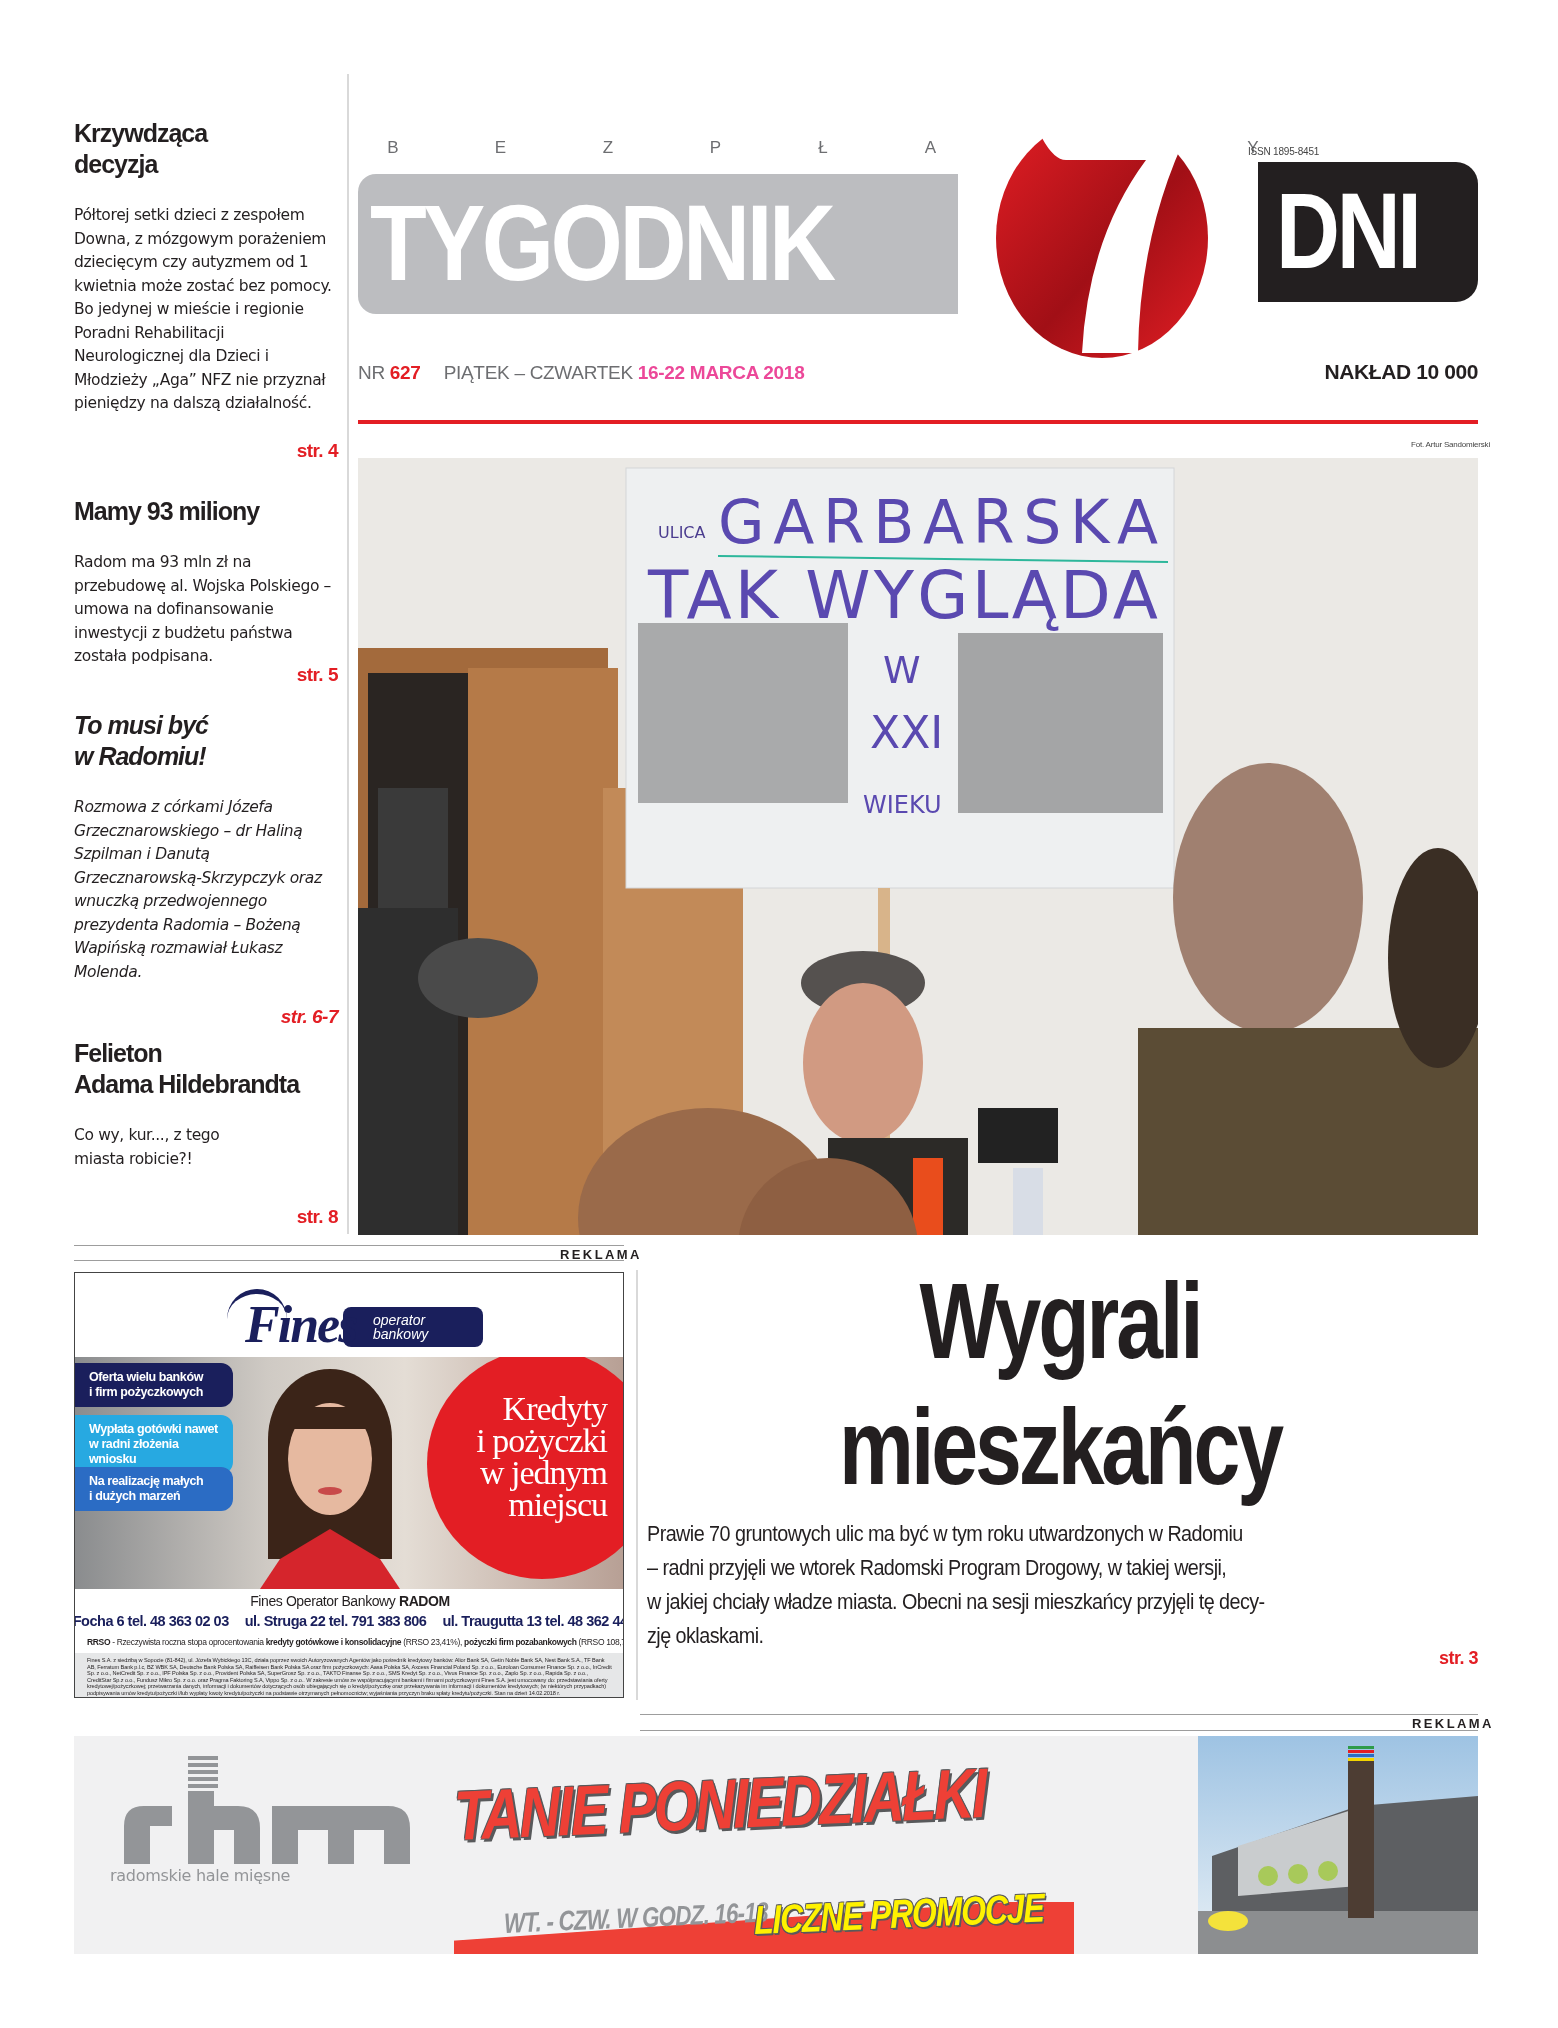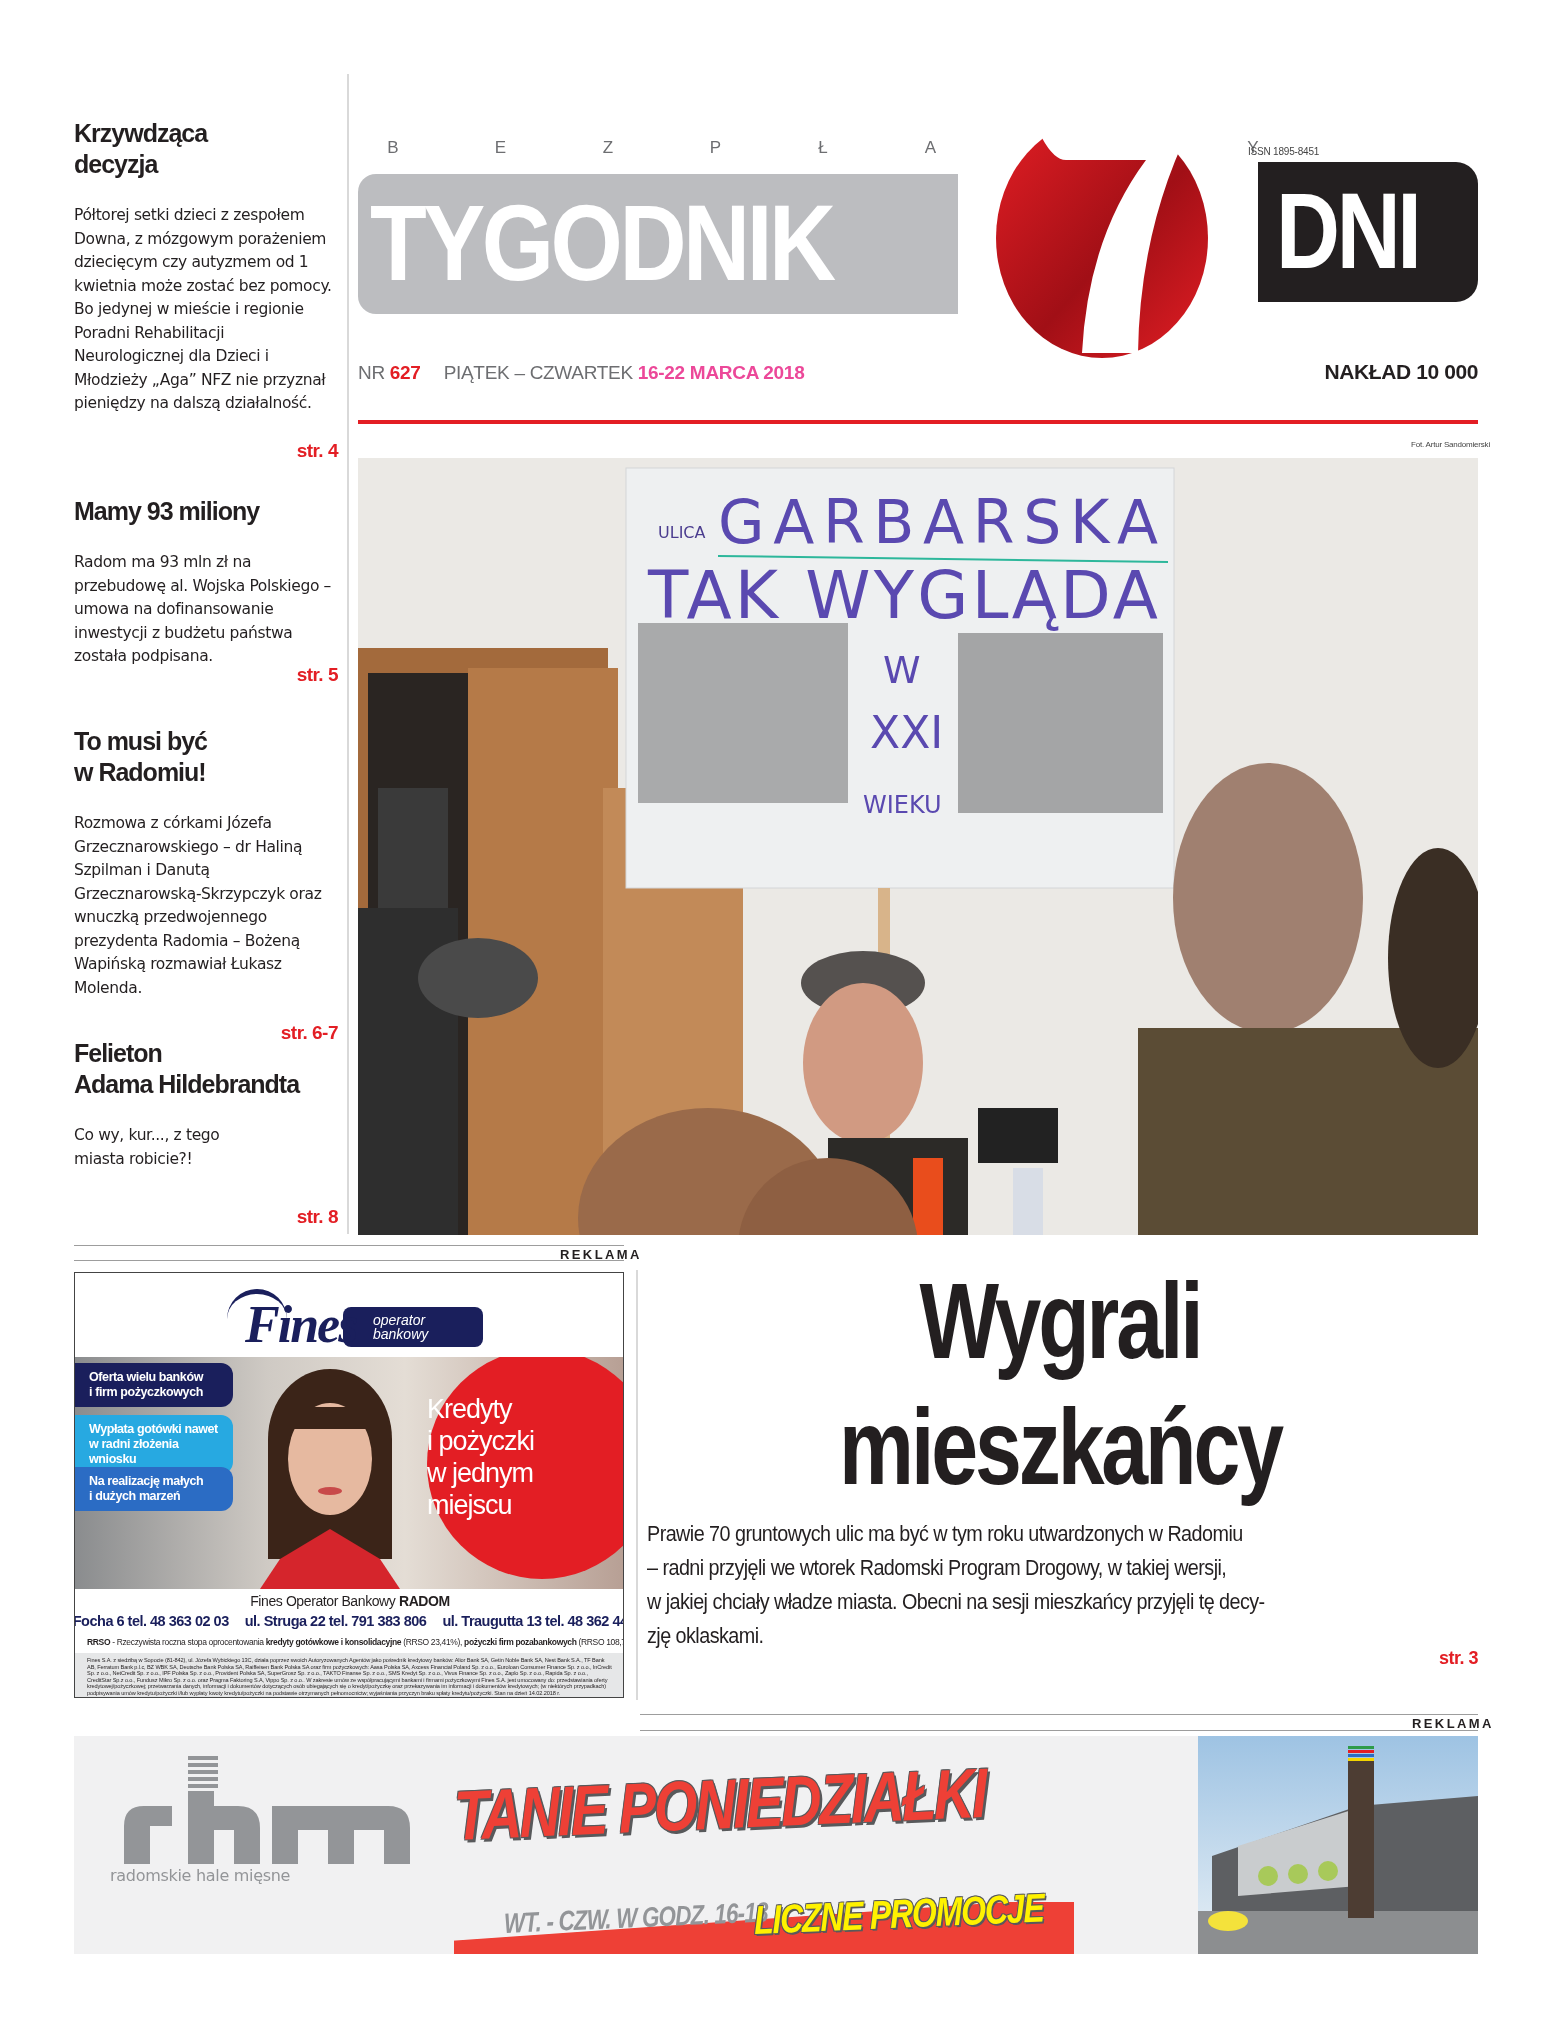--- a/index.html
+++ b/index.html
@@ -40,21 +40,21 @@
 
   
   .fines-ad { position: absolute; left: 74px; top: 1272px; width: 550px; height: 426px; border: 1.5px solid #444; background: #fff; overflow: hidden; }
   .fines-logo { position: absolute; left: 150px; top: 14px; height: 70px; width: 260px; }
   .fines-word { position: absolute; left: 20px; top: 8px; font-family: "Liberation Serif", serif; font-weight: 700; font-size: 52px; color: #1a1f5c; letter-spacing: -2px; font-style: italic; }
   .fines-tag { position: absolute; left: 118px; top: 20px; width: 140px; height: 40px; background: #1a1f5c; border-radius: 8px; color: #fff; font-style: italic; font-size: 14px; line-height: 14px; padding: 6px 8px 0 30px; }
   .fines-swoosh { position: absolute; left: 2px; top: 2px; width: 60px; height: 30px; border-top: 5px solid #1a1f5c; border-radius: 60px 60px 0 0; }
   .fines-hero { position: absolute; left: 0; top: 84px; width: 550px; height: 232px; background: linear-gradient(90deg, #8a8c8e 0%, #cfcac4 35%, #e4ddd5 60%, #b79f94 100%); overflow: hidden; }
   .fines-box { position: absolute; left: 0; width: 158px; border-radius: 0 12px 12px 0; color: #fff; font-family: "Liberation Sans", sans-serif; font-weight: 700; font-size: 12.5px; line-height: 15px; padding: 7px 8px 7px 14px; letter-spacing: -0.4px; }
   .fines-woman { position: absolute; left: 185px; top: 12px; width: 140px; height: 220px; }
-  .fines-circle { position: absolute; left: 352px; top: -8px; width: 230px; height: 230px; border-radius: 50%; background: #e31e24; color: #fff; text-align: left; padding: 44px 50px 0 0; font-family: Liberation Sans, sans-serif; font-size: 27px; line-height: 32px; letter-spacing: -1px; }
+  .fines-circle { position: absolute; left: 352px; top: -8px; width: 230px; height: 230px; border-radius: 50%; background: #e31e24; color: #fff; text-align: right; padding: 44px 50px 0 0; font-family: Liberation Serif, serif; font-size: 34px; line-height: 32px; letter-spacing: -1px; }
   .fines-radom { position: absolute; left: 0; top: 320px; width: 550px; text-align: center; font-size: 14px; color: #231f20; letter-spacing: -0.4px; }
   .fines-addresses { position: absolute; left: 0; top: 340px; width: 550px; display: flex; justify-content: center; font-weight: 700; font-size: 14.5px; color: #1a1f5c; letter-spacing: -0.5px; white-space: nowrap; }
   .fines-addresses .sep { width: 2px; height: 18px; background: #e31e24; margin: 0 8px; }
   .fines-rrso { position: absolute; left: 12px; top: 364px; width: 530px; font-size: 8.5px; color: #231f20; letter-spacing: -0.35px; white-space: nowrap; }
   .fines-legal { position: absolute; left: 0; top: 380px; width: 550px; height: 48px; background: #e6e7e8; padding: 4px 12px; font-size: 5.6px; line-height: 6.6px; color: #231f20; letter-spacing: -0.1px; }
 
   
   .main-divider { position: absolute; left: 636px; top: 1270px; width: 2px; height: 430px; background: #d9d9d9; }
   .headline { position: absolute; left: 640px; top: 1258px; width: 840px; text-align: center; font-family: "Liberation Sans", sans-serif; font-weight: 700; font-size: 108px; line-height: 126px; color: #231f20; letter-spacing: -4px; transform: scaleX(0.78); transform-origin: center; }
   .lede { position: absolute; left: 647px; top: 1517px; width: 830px; font-family: "Liberation Sans", sans-serif; font-size: 21.5px; line-height: 34px; color: #231f20; letter-spacing: -0.6px; transform: scaleX(0.92); transform-origin: left; white-space: nowrap; }
@@ -85,21 +85,21 @@
     <p>Półtorej setki dzieci z zespołem Downa, z mózgowym porażeniem dziecięcym czy autyzmem od 1 kwietnia może zostać bez pomocy. Bo jedynej w mieście i regionie Poradni Rehabilitacji Neurologicznej dla Dzieci i Młodzieży „Aga” NFZ nie przyznał pieniędzy na dalszą działalność.</p>
     <a class="pageref" style="top:322px;">str. 4</a>
   </div>
 
   <div class="teaser" style="top:378px;">
     <h2>Mamy 93 miliony</h2>
     <p>Radom ma 93 mln zł na przebudowę al. Wojska Polskiego – umowa na dofinansowanie inwestycji z budżetu państwa została podpisana.</p>
     <a class="pageref" style="top:168px;">str. 5</a>
   </div>
 
-  <div class="teaser" style="top:608px;">
+  <div class="teaser" style="top:592px;font-style:italic;">
     <h2>
       <span>To musi być</span><br>
       <span>w Radomiu!</span>
     </h2>
     <p>Rozmowa z córkami Józefa Grzecznarowskiego – dr Haliną Szpilman i Danutą Grzecznarowską-Skrzypczyk oraz wnuczką przedwojennego prezydenta Radomia – Bożeną Wapińską rozmawiał Łukasz Molenda.</p>
     <a class="pageref" style="top:296px;">str. 6-7</a>
   </div>
 
   <div class="teaser" style="top:920px;">
     <h2>

